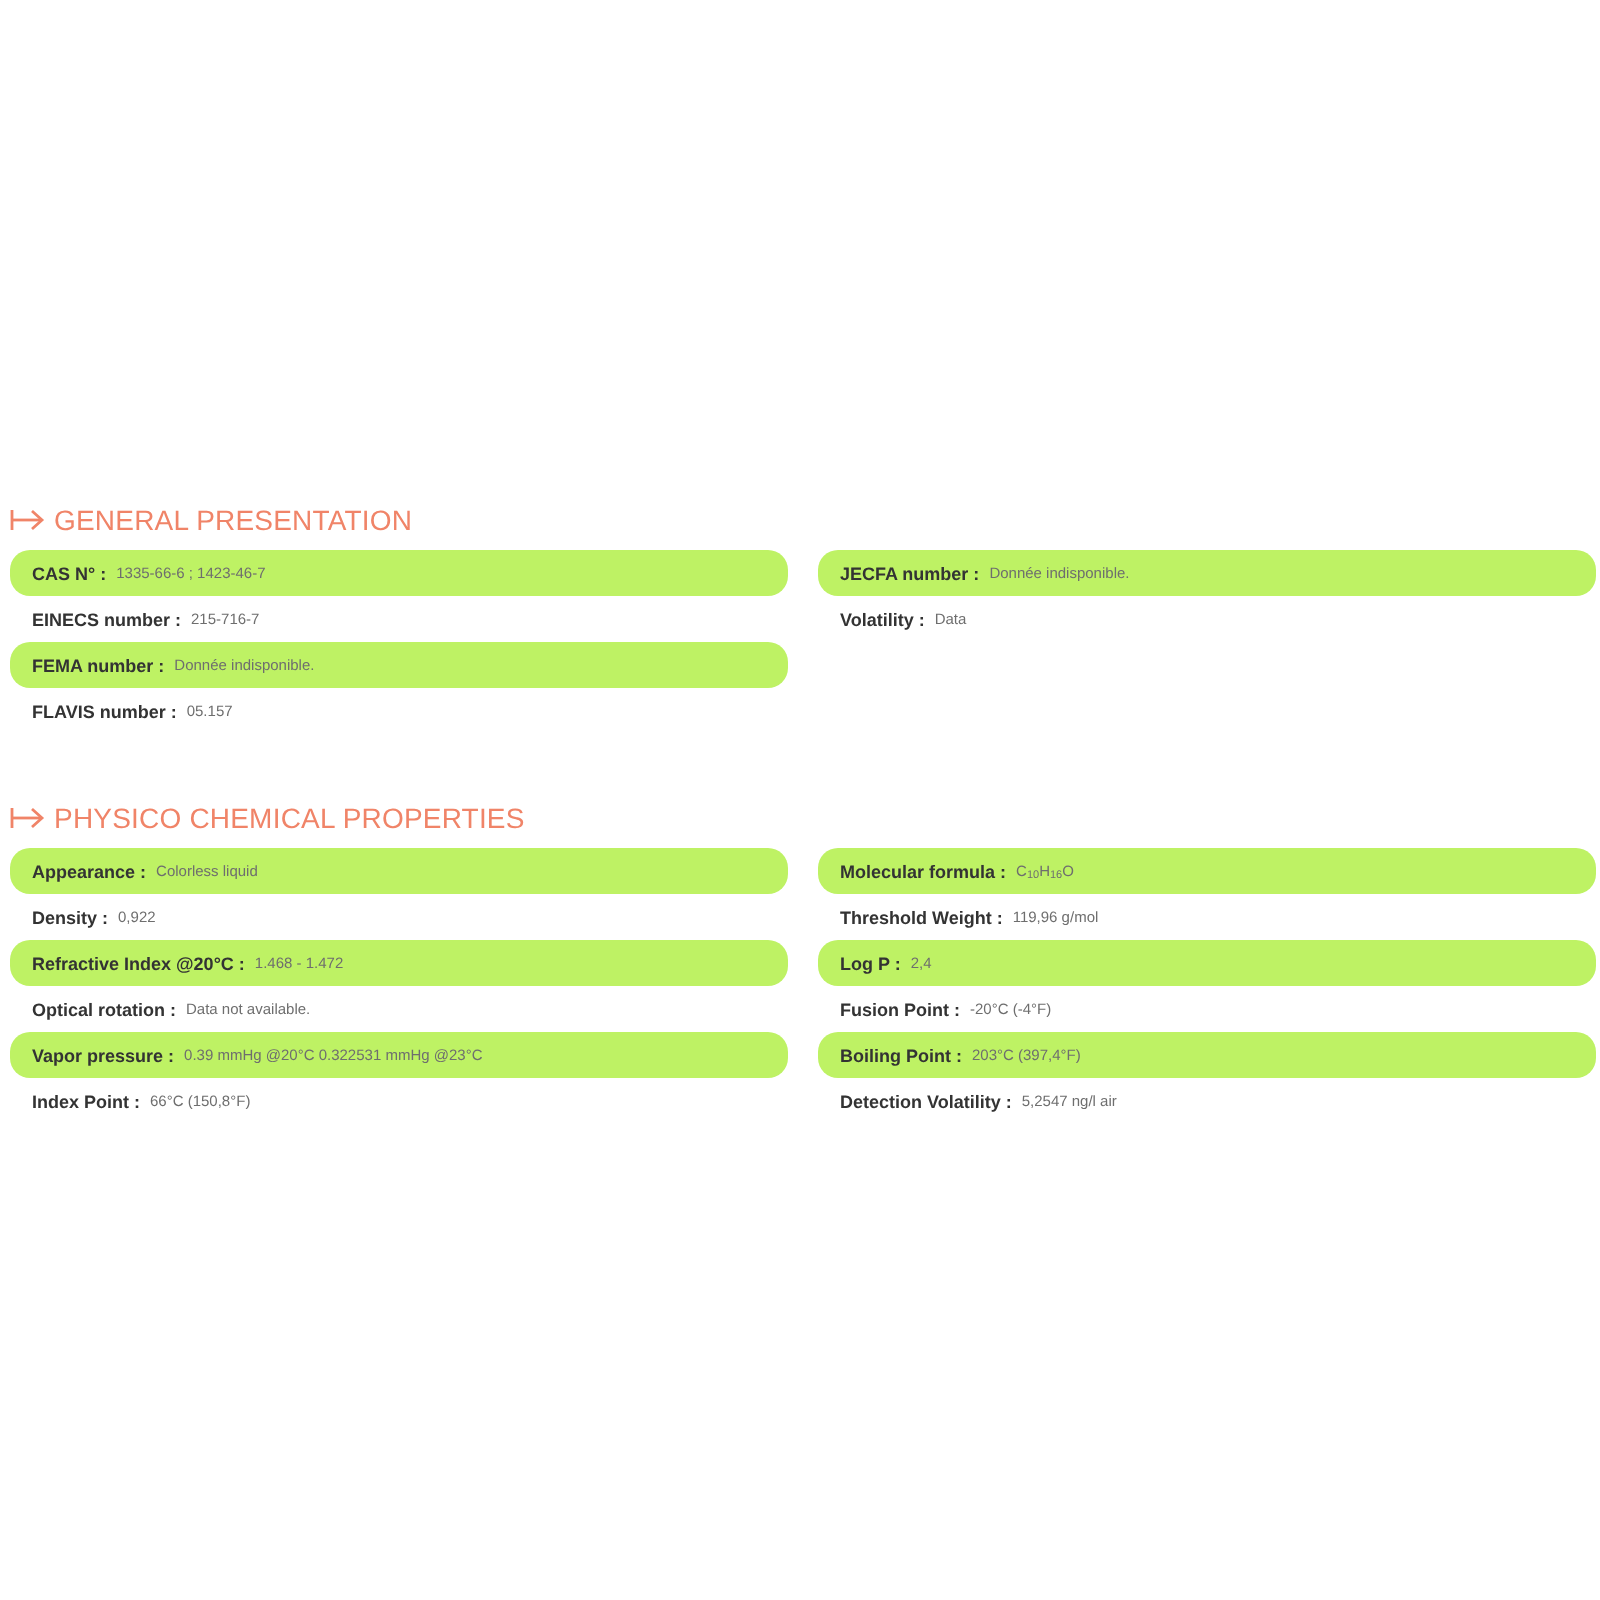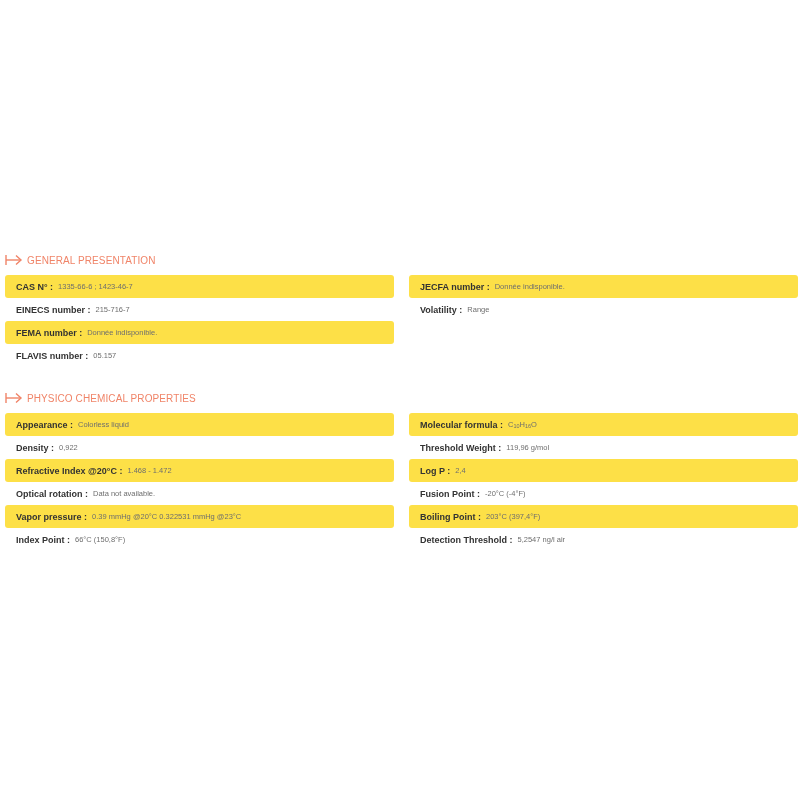--- a/index.html
+++ b/index.html
@@ -1,28 +1,28 @@
 <!DOCTYPE html>
 <html><head>
 <meta charset="utf-8">
 <style>
   html, body { margin: 0; padding: 0; background: #ffffff; }
   body { width: 800px; height: 800px; position: relative; overflow: hidden;
          font-family: "Liberation Sans", "DejaVu Sans", sans-serif; }
   .section { position: absolute; left: 0; width: 800px; }
   .section-title { display: flex; align-items: center; height: 20px;
-    color: #f08468; font-size: 10px; letter-spacing: 0.1px; padding-left: 5px; }
+    color: #f08468; font-size: 14px; letter-spacing: 0.1px; padding-left: 5px; }
   .section-title .arrow { width: 18px; height: 12px; margin-right: 4px; }
   .cols { display: flex; justify-content: space-between; margin-top: 5px; }
   .col { width: 389px; }
   .col.left { margin-left: 5px; }
   .col.right { margin-right: 2px; }
   .row { height: 23px; display: flex; align-items: center; padding-left: 11px;
          border-radius: 3px; font-size: 9px; white-space: nowrap; }
-  .row.shaded { background: #fde047; }
+  .row.shaded { background: #bef264; border-radius: 10px; }
   .row .label { color: #333333; font-weight: bold; font-size: 9px; margin-right: 5px; }
   .row .value { color: #6e6e6e; font-size: 7.5px; }
   .row .value sub { font-size: 5.5px; vertical-align: -1px; }
 </style>
 </head>
 <body>
 
 <div class="section" style="top:250px;">
   <div class="section-title">
     <svg class="arrow" viewBox="0 0 18 12">
@@ -51,27 +51,27 @@
         <span class="value">05.157</span>
       </div>
     </div>
     <div class="col right">
       <div class="row shaded">
         <span class="label">JECFA number :</span>
         <span class="value">Donnée indisponible.</span>
       </div>
       <div class="row">
         <span class="label">Volatility :</span>
-        <span class="value">Range</span>
+        <span class="value">Data</span>
       </div>
     </div>
   </div>
 </div>
 
-<div class="section" style="top:388px;text-align:right;">
+<div class="section" style="top:399px;text-align:right;">
   <div class="section-title">
     <svg class="arrow" viewBox="0 0 18 12">
       <line x1="1" y1="1" x2="1" y2="11" stroke="#f08468" stroke-width="1.4"></line>
       <line x1="1" y1="6" x2="16" y2="6" stroke="#f08468" stroke-width="1.4"></line>
       <polyline points="11,1.5 16,6 11,10.5" fill="none" stroke="#f08468" stroke-width="1.4"></polyline>
     </svg>
     <span>PHYSICO CHEMICAL PROPERTIES</span>
   </div>
   <div class="cols">
     <div class="col left">
@@ -115,18 +115,18 @@
       </div>
       <div class="row">
         <span class="label">Fusion Point :</span>
         <span class="value">-20°C (-4°F)</span>
       </div>
       <div class="row shaded">
         <span class="label">Boiling Point :</span>
         <span class="value">203°C (397,4°F)</span>
       </div>
       <div class="row">
-        <span class="label">Detection Threshold :</span>
+        <span class="label">Detection Volatility :</span>
         <span class="value">5,2547 ng/l air</span>
       </div>
     </div>
   </div>
 </div>
 
 </body></html>

